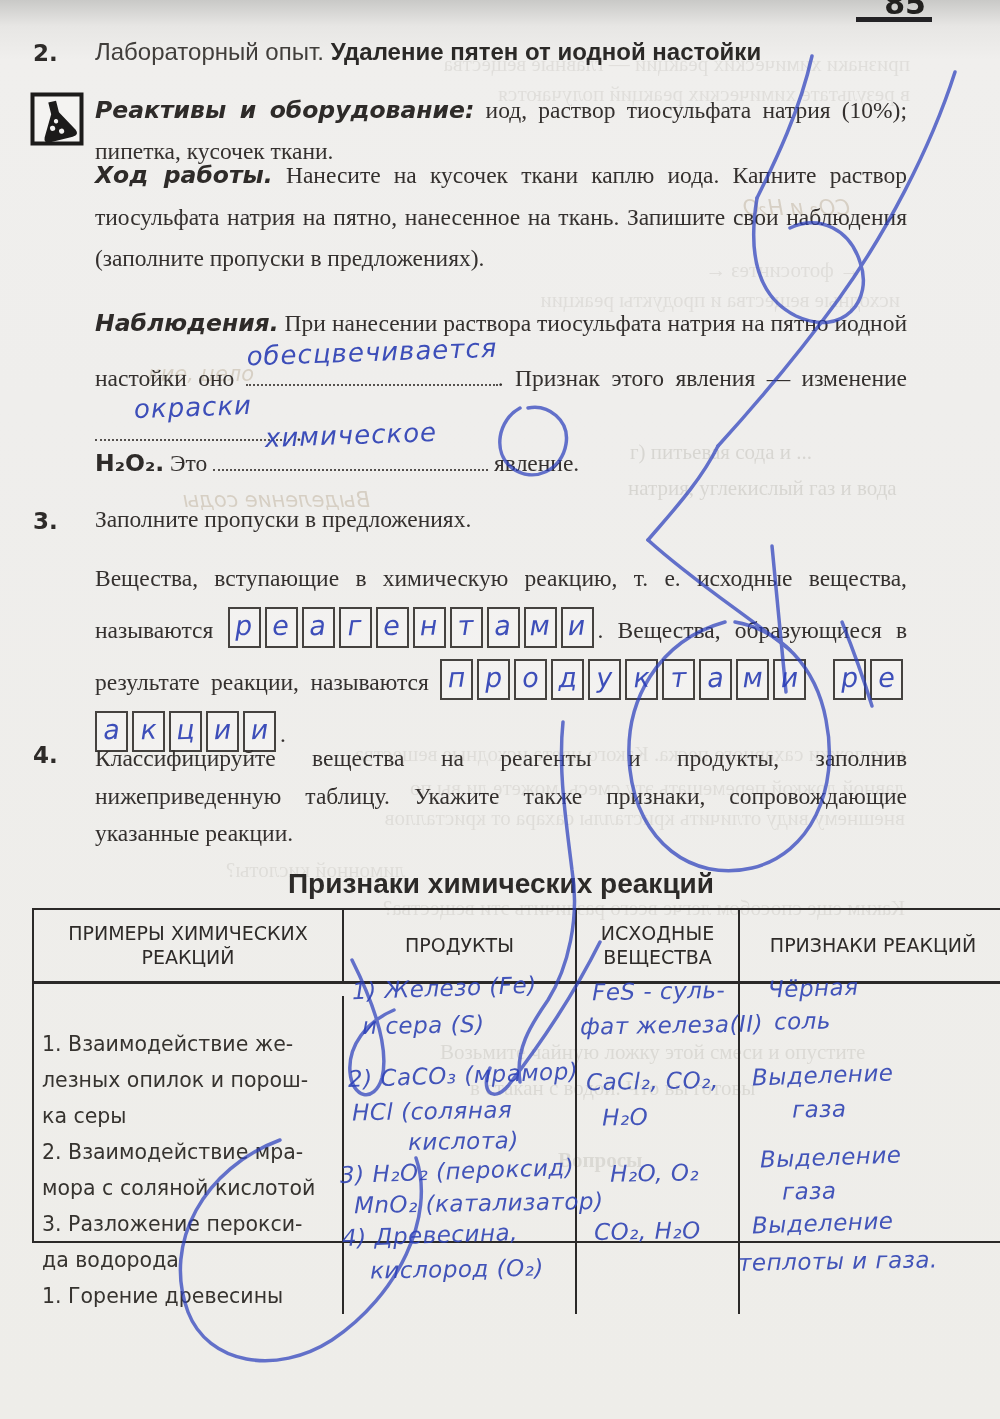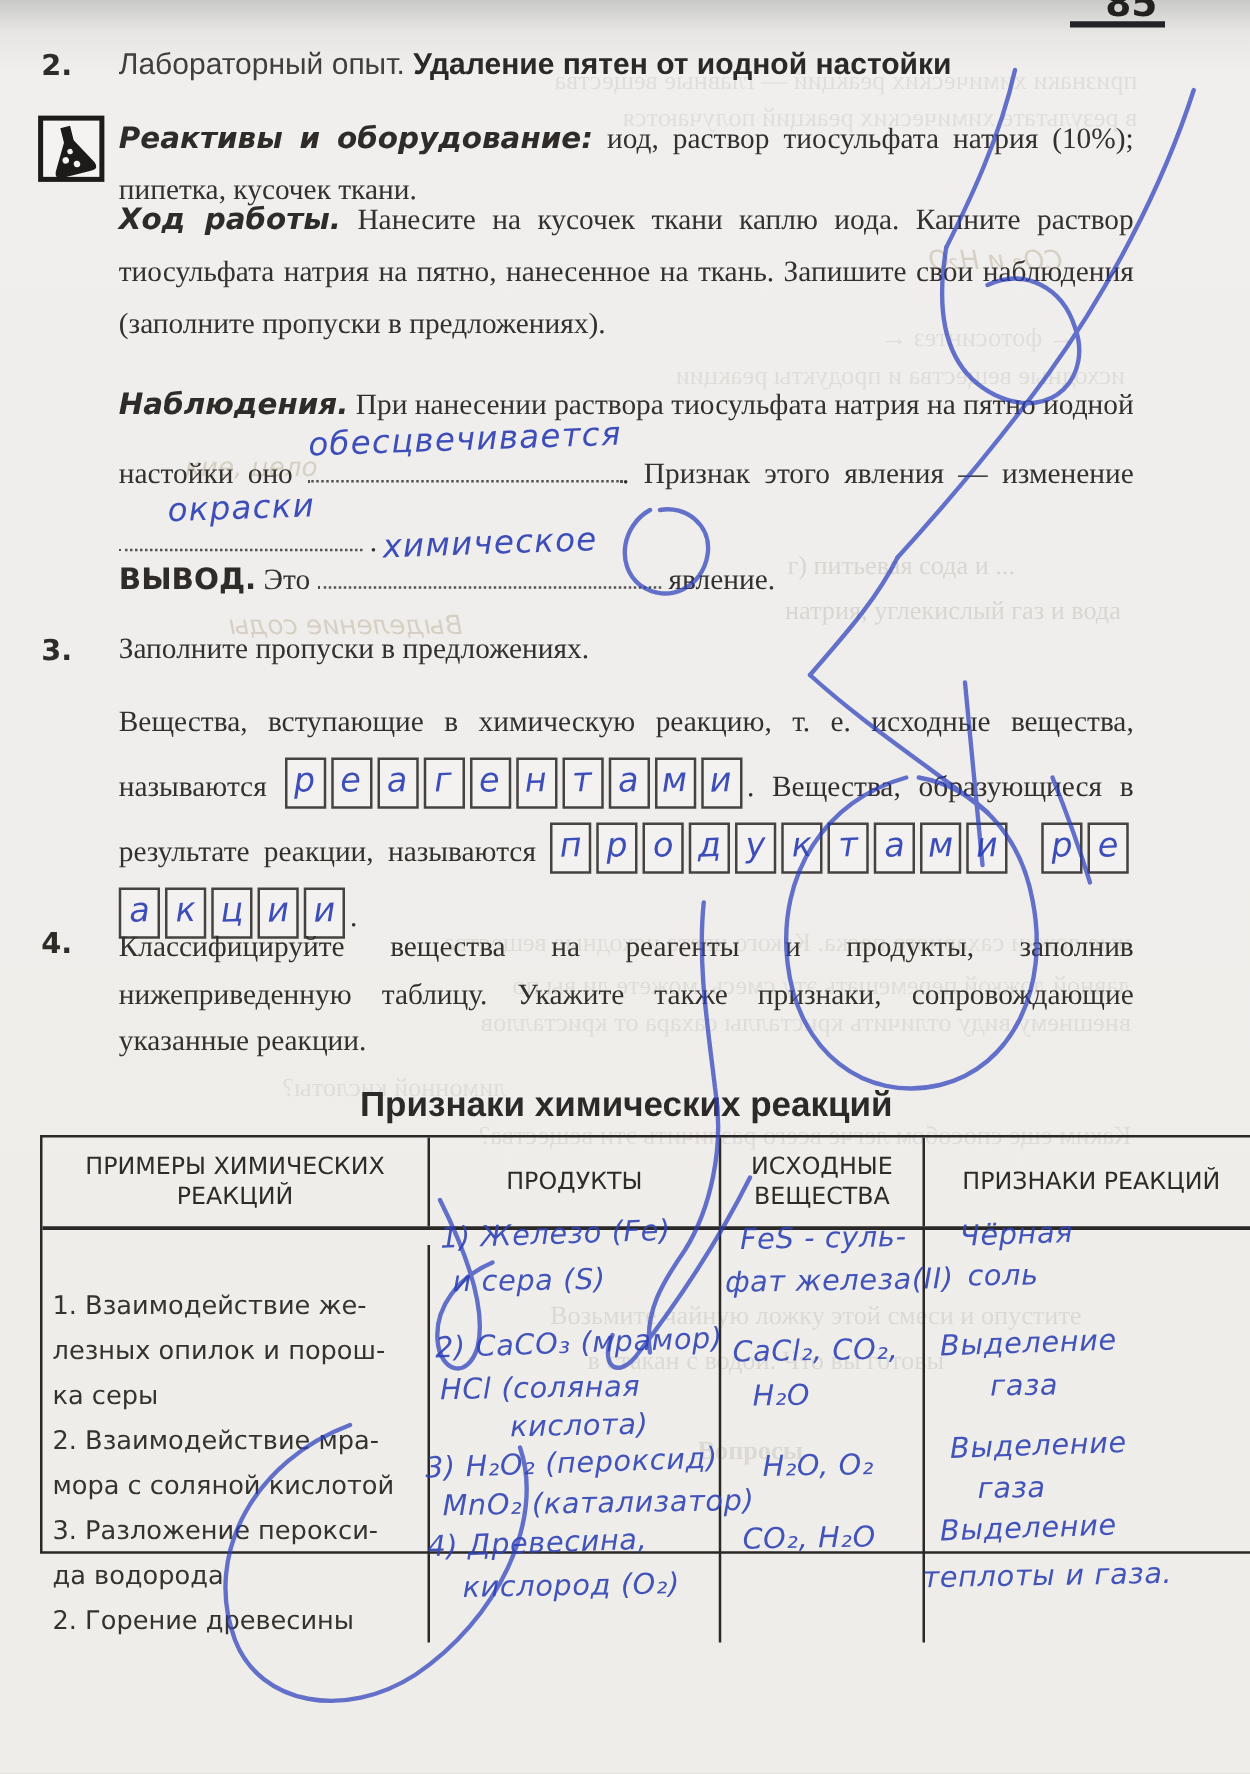--- a/index.html
+++ b/index.html
@@ -104,21 +104,21 @@
         </g>
       </svg>
     </div>
 
     <p class="abs para body23" style="left:95px;top:90px;line-height:41px"><b class="lbl">Реактивы и оборудование:</b><span> иод, раствор тиосульфата натрия (10%); пипетка, кусочек ткани.</span></p>
 
     <p class="abs para body23" style="left:95px;top:155px;line-height:41.5px"><b class="lbl">Ход работы.</b><span> Нанесите на кусочек ткани каплю иода. Капните раствор тиосульфата натрия на пятно, нанесенное на ткань. Запишите свои наблюдения (заполните пропуски в предложениях).</span></p>
 
     <p class="abs para body23" style="left:95px;top:296px;line-height:55px"><b class="lbl">Наблюдения.</b><span> При нанесении раствора тиосульфата натрия на пятно иодной настойки оно </span><span class="fill" style="width:252px"><i class="hand">обесцвечивается</i></span><span>. Признак этого явления — изменение </span><span class="fill" style="width:195px"><i class="hand">окраски</i></span><span> .</span></p>
 
-    <p class="abs para body23" style="left:95px;top:438px;line-height:50px"><b class="lbl" style="font-style:normal">ВЫВОД.</b><span> Это </span><span class="fill" style="width:275px"><i class="hand">химическое</i></span><span> явление.</span></p>
+    <p class="abs para body23" style="left:95px;top:438px;line-height:50px"><b class="lbl" style="font-style:normal">H₂O₂.</b><span> Это </span><span class="fill" style="width:275px"><i class="hand">химическое</i></span><span> явление.</span></p>
 
     <span class="num" style="top:508px">3.</span>
     <div class="abs serif body23" style="left:95px;top:506px;width:812px">Заполните пропуски в предложениях.</div>
 
     <p class="abs para body23" style="left:95px;top:552px;line-height:52px"><span>Вещества, вступающие в химическую реакцию, т. е. исходные вещества, называются </span><span class="boxgroup"><span class="lbox"><i class="hand">р</i></span><span class="lbox"><i class="hand">е</i></span><span class="lbox"><i class="hand">а</i></span><span class="lbox"><i class="hand">г</i></span><span class="lbox"><i class="hand">е</i></span><span class="lbox"><i class="hand">н</i></span><span class="lbox"><i class="hand">т</i></span><span class="lbox"><i class="hand">а</i></span><span class="lbox"><i class="hand">м</i></span><span class="lbox"><i class="hand">и</i></span></span><span>. Вещества, образующиеся в результате реакции, называются </span><span class="boxgroup"><span class="lbox"><i class="hand">п</i></span><span class="lbox"><i class="hand">р</i></span><span class="lbox"><i class="hand">о</i></span><span class="lbox"><i class="hand">д</i></span><span class="lbox"><i class="hand">у</i></span><span class="lbox"><i class="hand">к</i></span><span class="lbox"><i class="hand">т</i></span><span class="lbox"><i class="hand">а</i></span><span class="lbox"><i class="hand">м</i></span><span class="lbox"><i class="hand">и</i></span></span>&nbsp;&nbsp;<span class="boxgroup"><span class="lbox"><i class="hand">р</i></span><span class="lbox"><i class="hand">е</i></span><span class="lbox"><i class="hand">а</i></span><span class="lbox"><i class="hand">к</i></span><span class="lbox"><i class="hand">ц</i></span><span class="lbox"><i class="hand">и</i></span><span class="lbox"><i class="hand">и</i></span></span><span>.</span></p>
 
     <span class="num" style="top:742px">4.</span>
     <p class="abs para body23" style="left:95px;top:740px;line-height:37.5px">Классифицируйте вещества на реагенты и продукты, заполнив нижеприведенную таблицу. Укажите также признаки, сопровождающие указанные реакции.</p>
 
     <div class="abs sans" style="left:95px;top:868px;width:812px;text-align:center;font-weight:bold;font-size:28px;color:#2c2a28">Признаки химических реакций</div>
@@ -132,21 +132,21 @@
       </div>
       <div class="tbody">
         <div class="td examples">
           <div>1. Взаимодействие же-</div>
           <div>лезных опилок и порош-</div>
           <div>ка серы</div>
           <div>2. Взаимодействие мра-</div>
           <div>мора с соляной кислотой</div>
           <div>3. Разложение перокси-</div>
           <div>да водорода</div>
-          <div>2. Горение древесины</div>
+          <div>1. Горение древесины</div>
         </div>
         <div class="td"></div>
         <div class="td"></div>
         <div class="td"></div>
       </div>
     </div>
   </div>
 
   <div class="layer z3">
     <div class="hw r1" style="left:352px;top:975px">1) Железо (Fe)</div>

